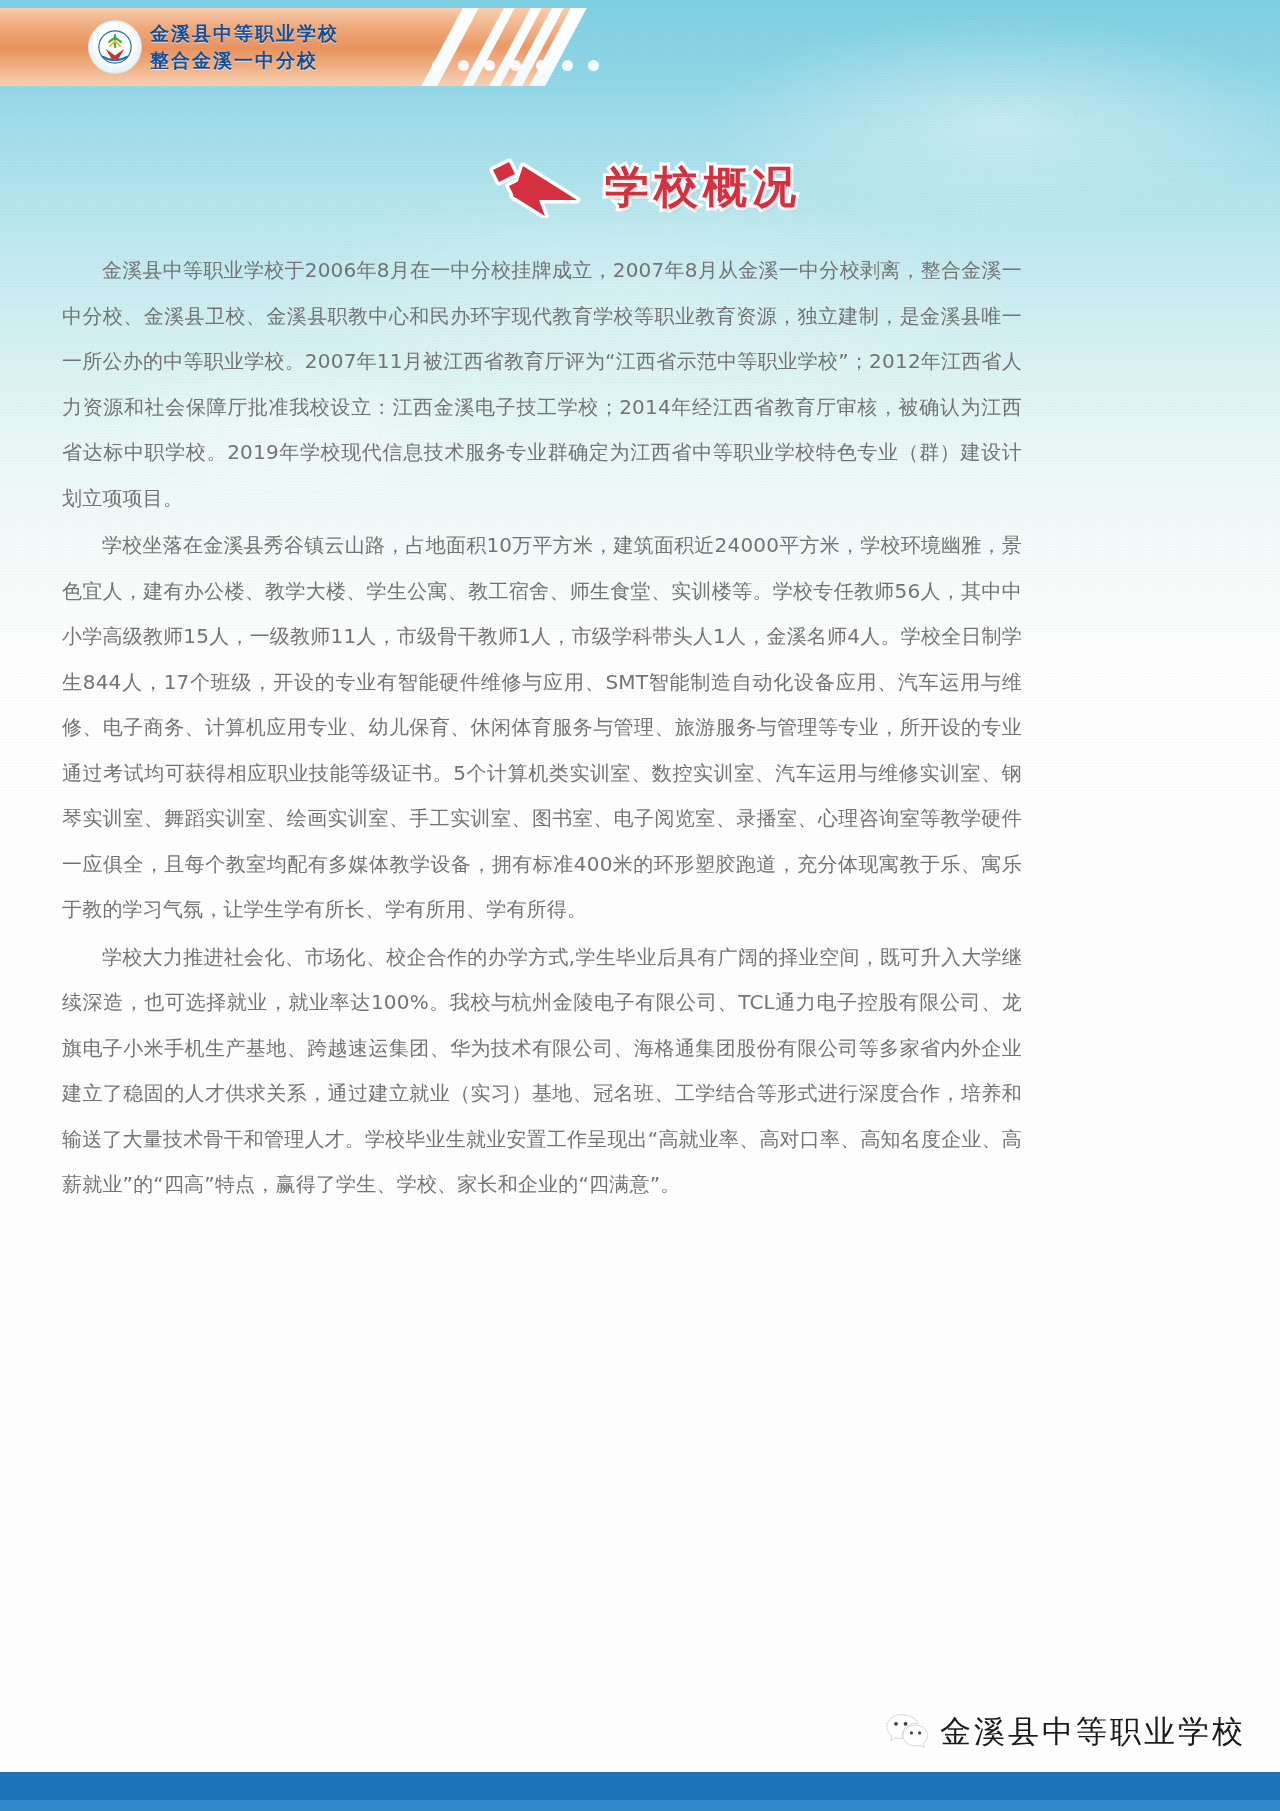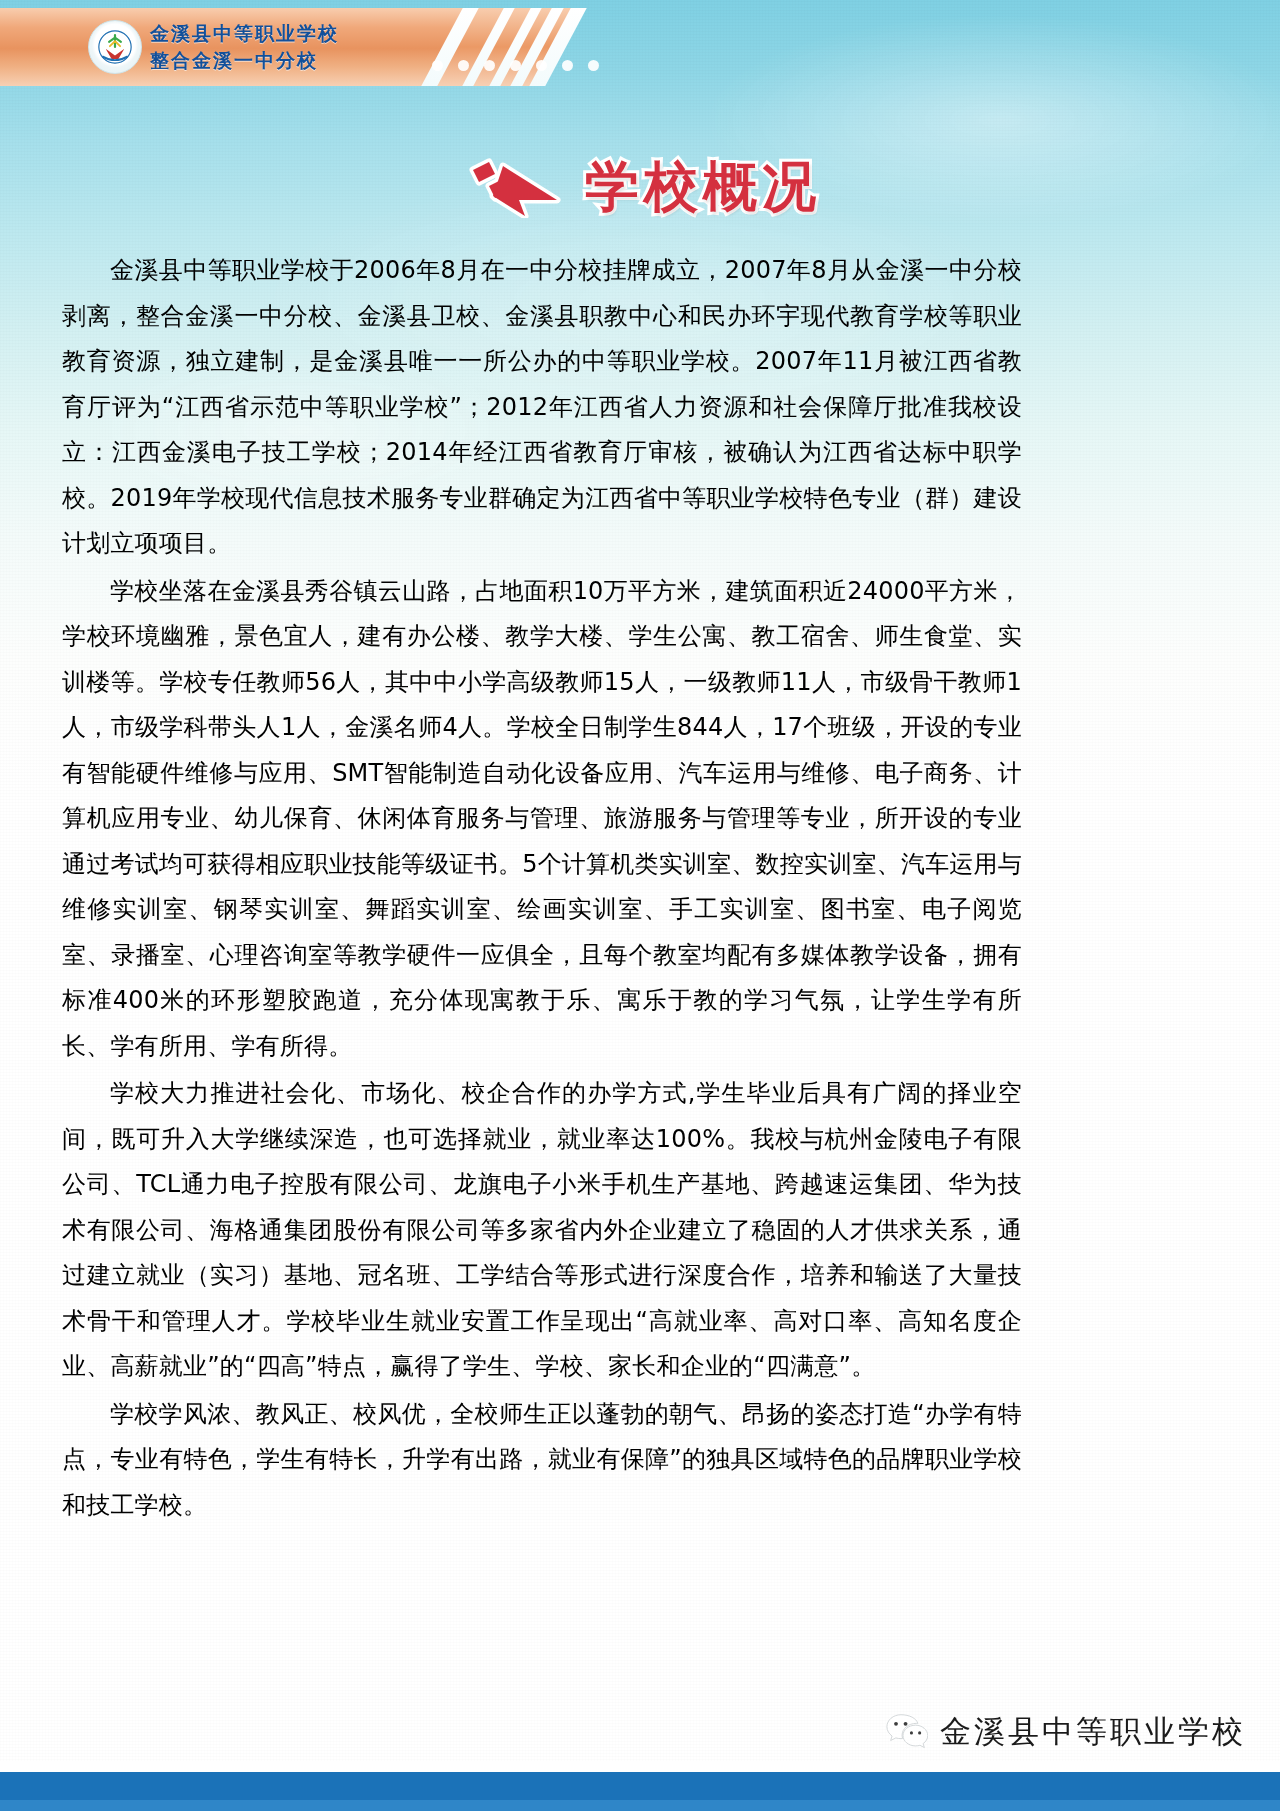--- a/index.html
+++ b/index.html
@@ -141,44 +141,44 @@
     left: 0; top: 152px;
     width: 1280px;
     display: flex;
     justify-content: center;
     align-items: center;
     gap: 14px;
   }
   .title-arrow { width: 112px; height: 62px; flex: 0 0 auto; }
   .section-title {
     font-family: "DejaVu Sans", "Liberation Sans", sans-serif;
-    font-size: 54px;
+    font-size: 44px;
     font-weight: 900;
     letter-spacing: 5px;
     color: #d4303f;
     -webkit-text-stroke: 6px #ffffff;
     paint-order: stroke fill;
     text-shadow:
       0 0 2px rgba(255,255,255,.9),
       2px 3px 3px rgba(0,0,0,.10);
     line-height: 70px;
   }
 
   
   .content {
     position: absolute;
     left: 62px;
     top: 248px;
     width: 960px;
   }
   .content p {
     font-family: "DejaVu Sans", "Liberation Sans", sans-serif;
-    font-size: 24px;
+    font-size: 20px;
     line-height: 45.5px;
-    color: #000000;
+    color: #737373;
     text-align: justify;
     text-justify: inter-character;
     text-indent: 2em;
     margin: 0 0 2px 0;
     letter-spacing: .2px;
   }
 
   
   .footer-wechat {
     position: absolute;
@@ -265,21 +265,20 @@
       <path d="M44 10 L98 44 L60 44 L66 60 L34 40 Z"></path>
     </g>
   </svg>
   <div class="section-title">学校概况</div>
 </div>
 
 <div class="content">
   <p>金溪县中等职业学校于2006年8月在一中分校挂牌成立，2007年8月从金溪一中分校剥离，整合金溪一中分校、金溪县卫校、金溪县职教中心和民办环宇现代教育学校等职业教育资源，独立建制，是金溪县唯一一所公办的中等职业学校。2007年11月被江西省教育厅评为“江西省示范中等职业学校”；2012年江西省人力资源和社会保障厅批准我校设立：江西金溪电子技工学校；2014年经江西省教育厅审核，被确认为江西省达标中职学校。2019年学校现代信息技术服务专业群确定为江西省中等职业学校特色专业（群）建设计划立项项目。</p>
   <p>学校坐落在金溪县秀谷镇云山路，占地面积10万平方米，建筑面积近24000平方米，学校环境幽雅，景色宜人，建有办公楼、教学大楼、学生公寓、教工宿舍、师生食堂、实训楼等。学校专任教师56人，其中中小学高级教师15人，一级教师11人，市级骨干教师1人，市级学科带头人1人，金溪名师4人。学校全日制学生844人，17个班级，开设的专业有智能硬件维修与应用、SMT智能制造自动化设备应用、汽车运用与维修、电子商务、计算机应用专业、幼儿保育、休闲体育服务与管理、旅游服务与管理等专业，所开设的专业通过考试均可获得相应职业技能等级证书。5个计算机类实训室、数控实训室、汽车运用与维修实训室、钢琴实训室、舞蹈实训室、绘画实训室、手工实训室、图书室、电子阅览室、录播室、心理咨询室等教学硬件一应俱全，且每个教室均配有多媒体教学设备，拥有标准400米的环形塑胶跑道，充分体现寓教于乐、寓乐于教的学习气氛，让学生学有所长、学有所用、学有所得。</p>
   <p>学校大力推进社会化、市场化、校企合作的办学方式,学生毕业后具有广阔的择业空间，既可升入大学继续深造，也可选择就业，就业率达100%。我校与杭州金陵电子有限公司、TCL通力电子控股有限公司、龙旗电子小米手机生产基地、跨越速运集团、华为技术有限公司、海格通集团股份有限公司等多家省内外企业建立了稳固的人才供求关系，通过建立就业（实习）基地、冠名班、工学结合等形式进行深度合作，培养和输送了大量技术骨干和管理人才。学校毕业生就业安置工作呈现出“高就业率、高对口率、高知名度企业、高薪就业”的“四高”特点，赢得了学生、学校、家长和企业的“四满意”。</p>
-  <p>学校学风浓、教风正、校风优，全校师生正以蓬勃的朝气、昂扬的姿态打造“办学有特点，专业有特色，学生有特长，升学有出路，就业有保障”的独具区域特色的品牌职业学校和技工学校。</p>
 </div>
 
 <div class="footer-wechat">
   <svg class="wechat-icon" viewBox="0 0 48 44">
     <path d="M18.5 3C9.9 3 3 8.9 3 16.2c0 4.1 2.2 7.8 5.7 10.2l-1.6 5 5.7-2.9c1.8.5 3.7.8 5.7.8 .6 0 1.2 0 1.8-.1-.4-1.2-.6-2.4-.6-3.7 0-7.2 7-13 15.6-13 .6 0 1.1 0 1.7.1C35.6 7 27.8 3 18.5 3z" fill="#ffffff" stroke="#cfd4d6" stroke-width="1"></path>
     <circle cx="13" cy="13" r="2.1" fill="#3d3d3d"></circle>
     <circle cx="23.5" cy="13" r="2.1" fill="#3d3d3d"></circle>
     <path d="M34.5 14.5c-7.6 0-13.8 5.1-13.8 11.4 0 6.3 6.2 11.4 13.8 11.4 1.7 0 3.3-.2 4.8-.7l4.9 2.5-1.4-4.3c3.1-2.1 5.1-5.3 5.1-8.9 0-6.3-6.2-11.4-13.4-11.4z" fill="#ffffff" stroke="#cfd4d6" stroke-width="1"></path>
     <circle cx="30" cy="23" r="1.7" fill="#3d3d3d"></circle>
     <circle cx="39" cy="23" r="1.7" fill="#3d3d3d"></circle>

